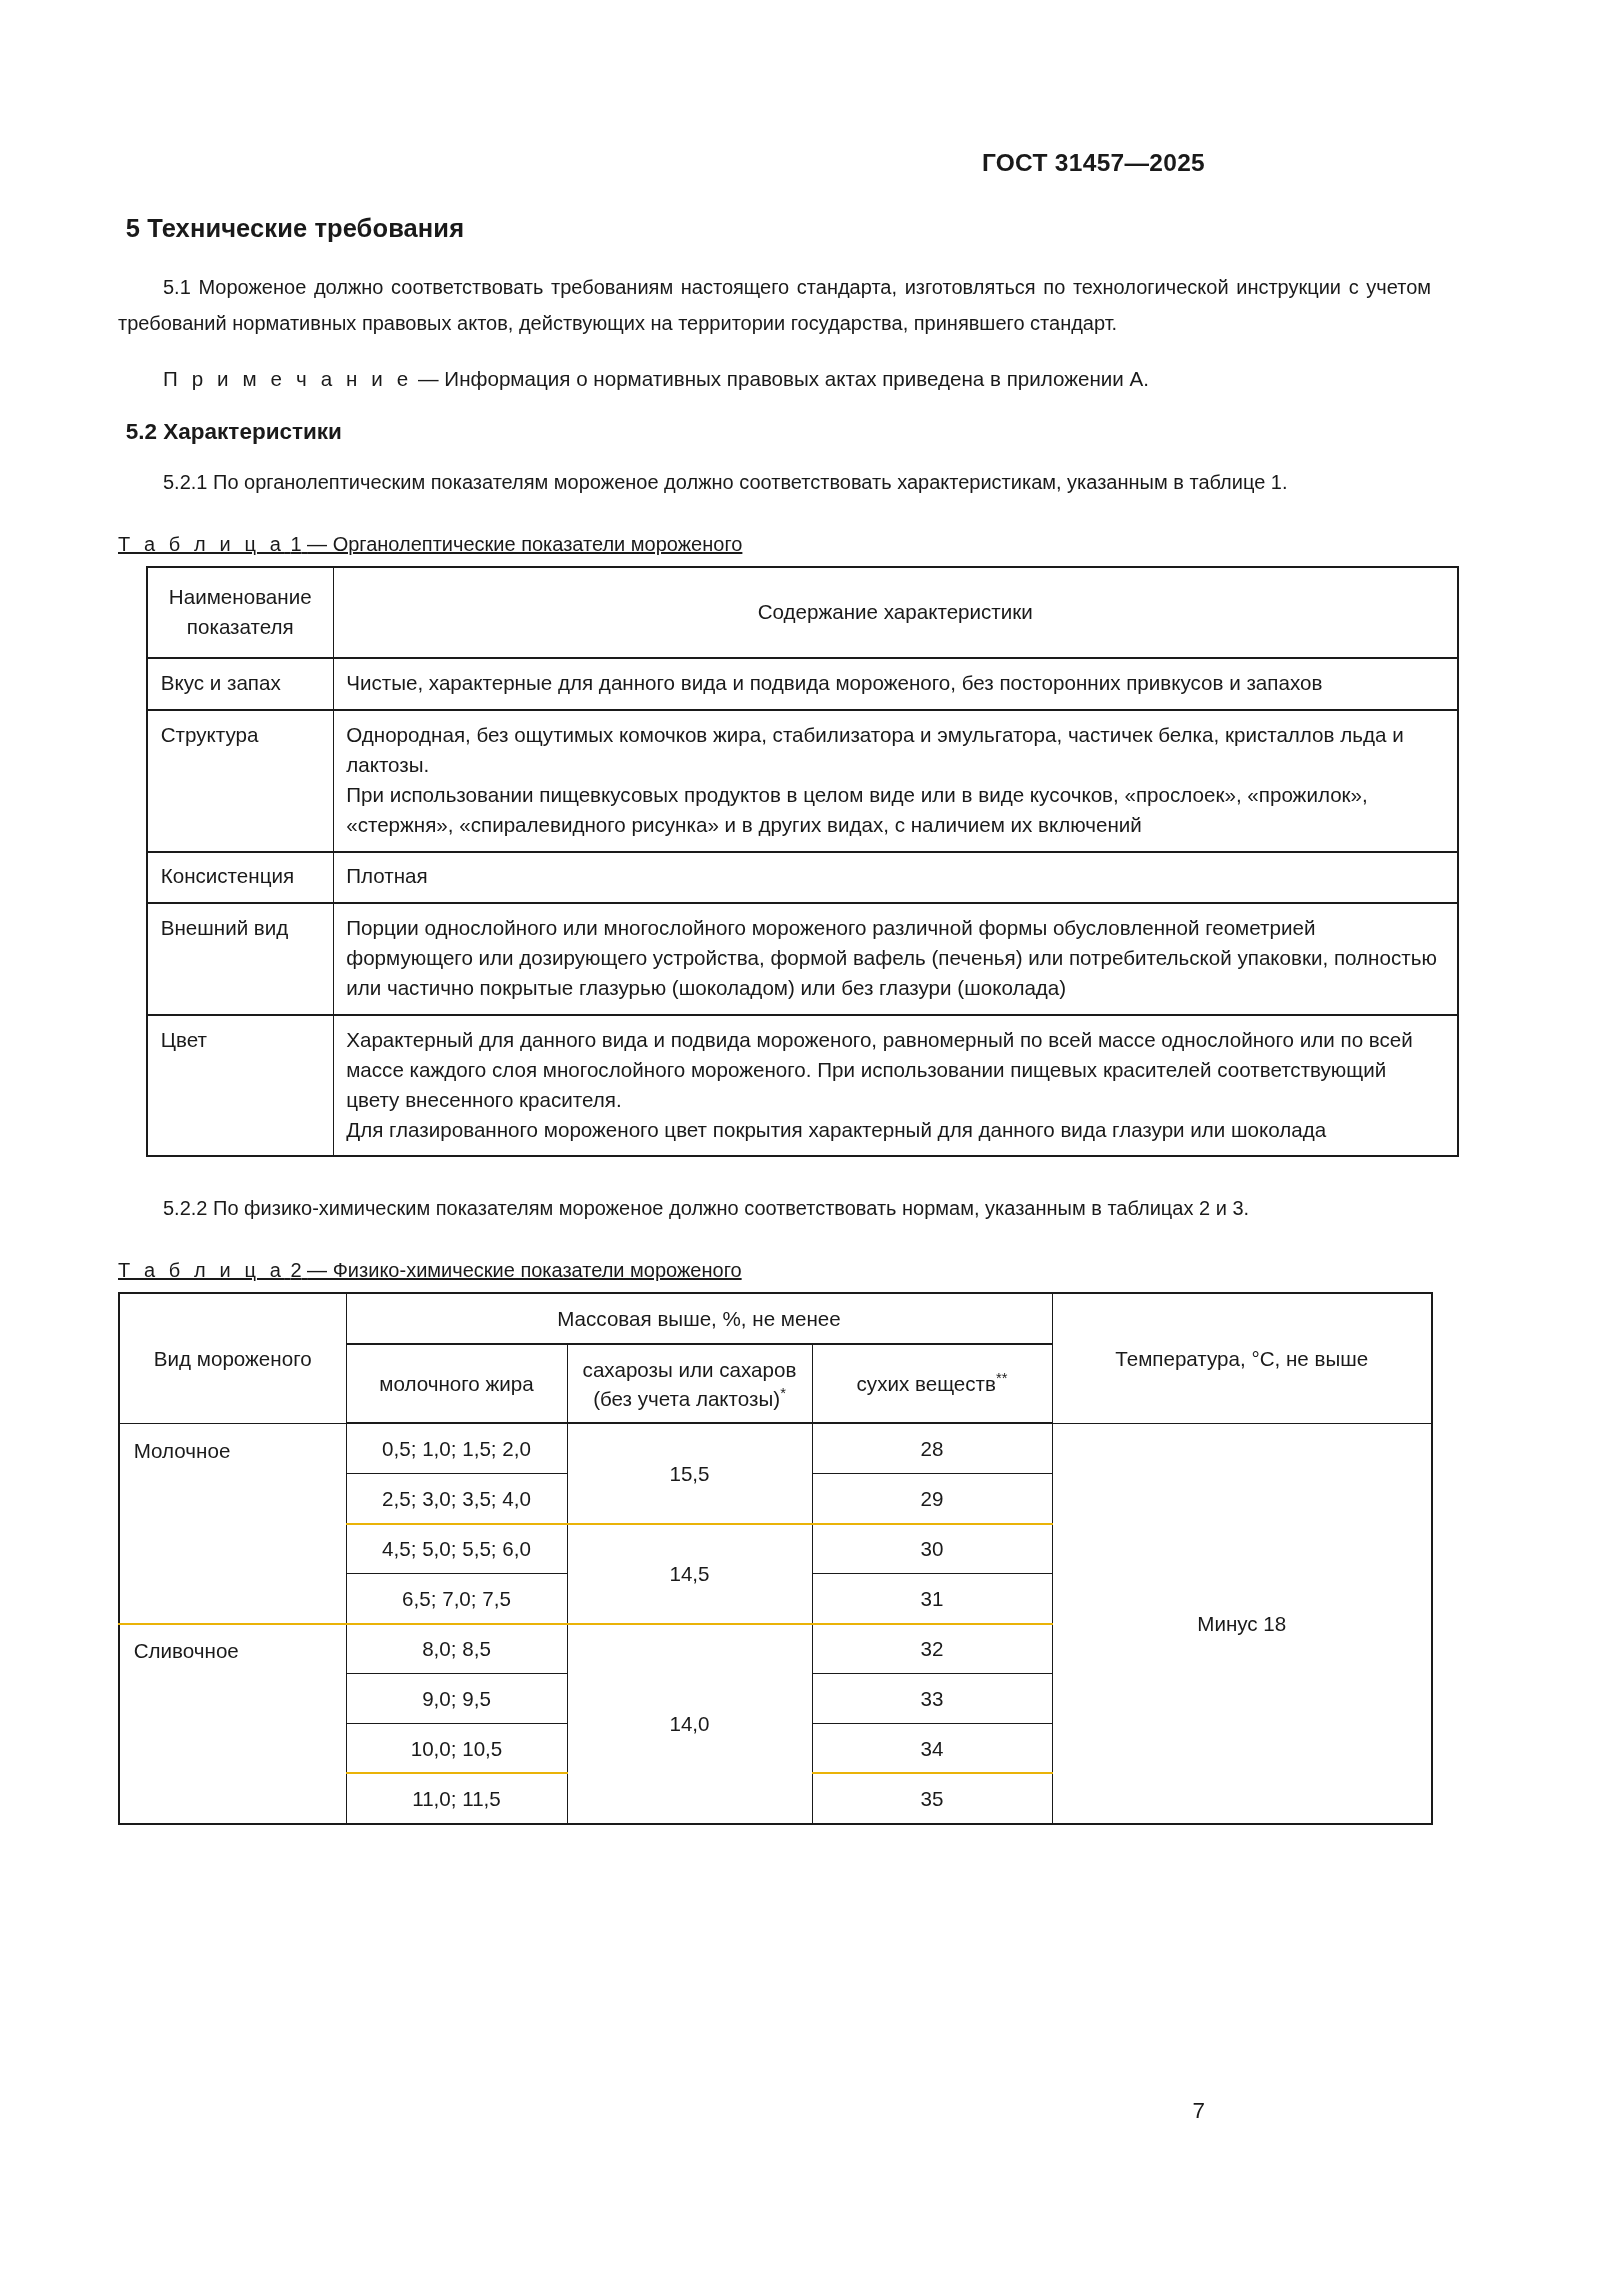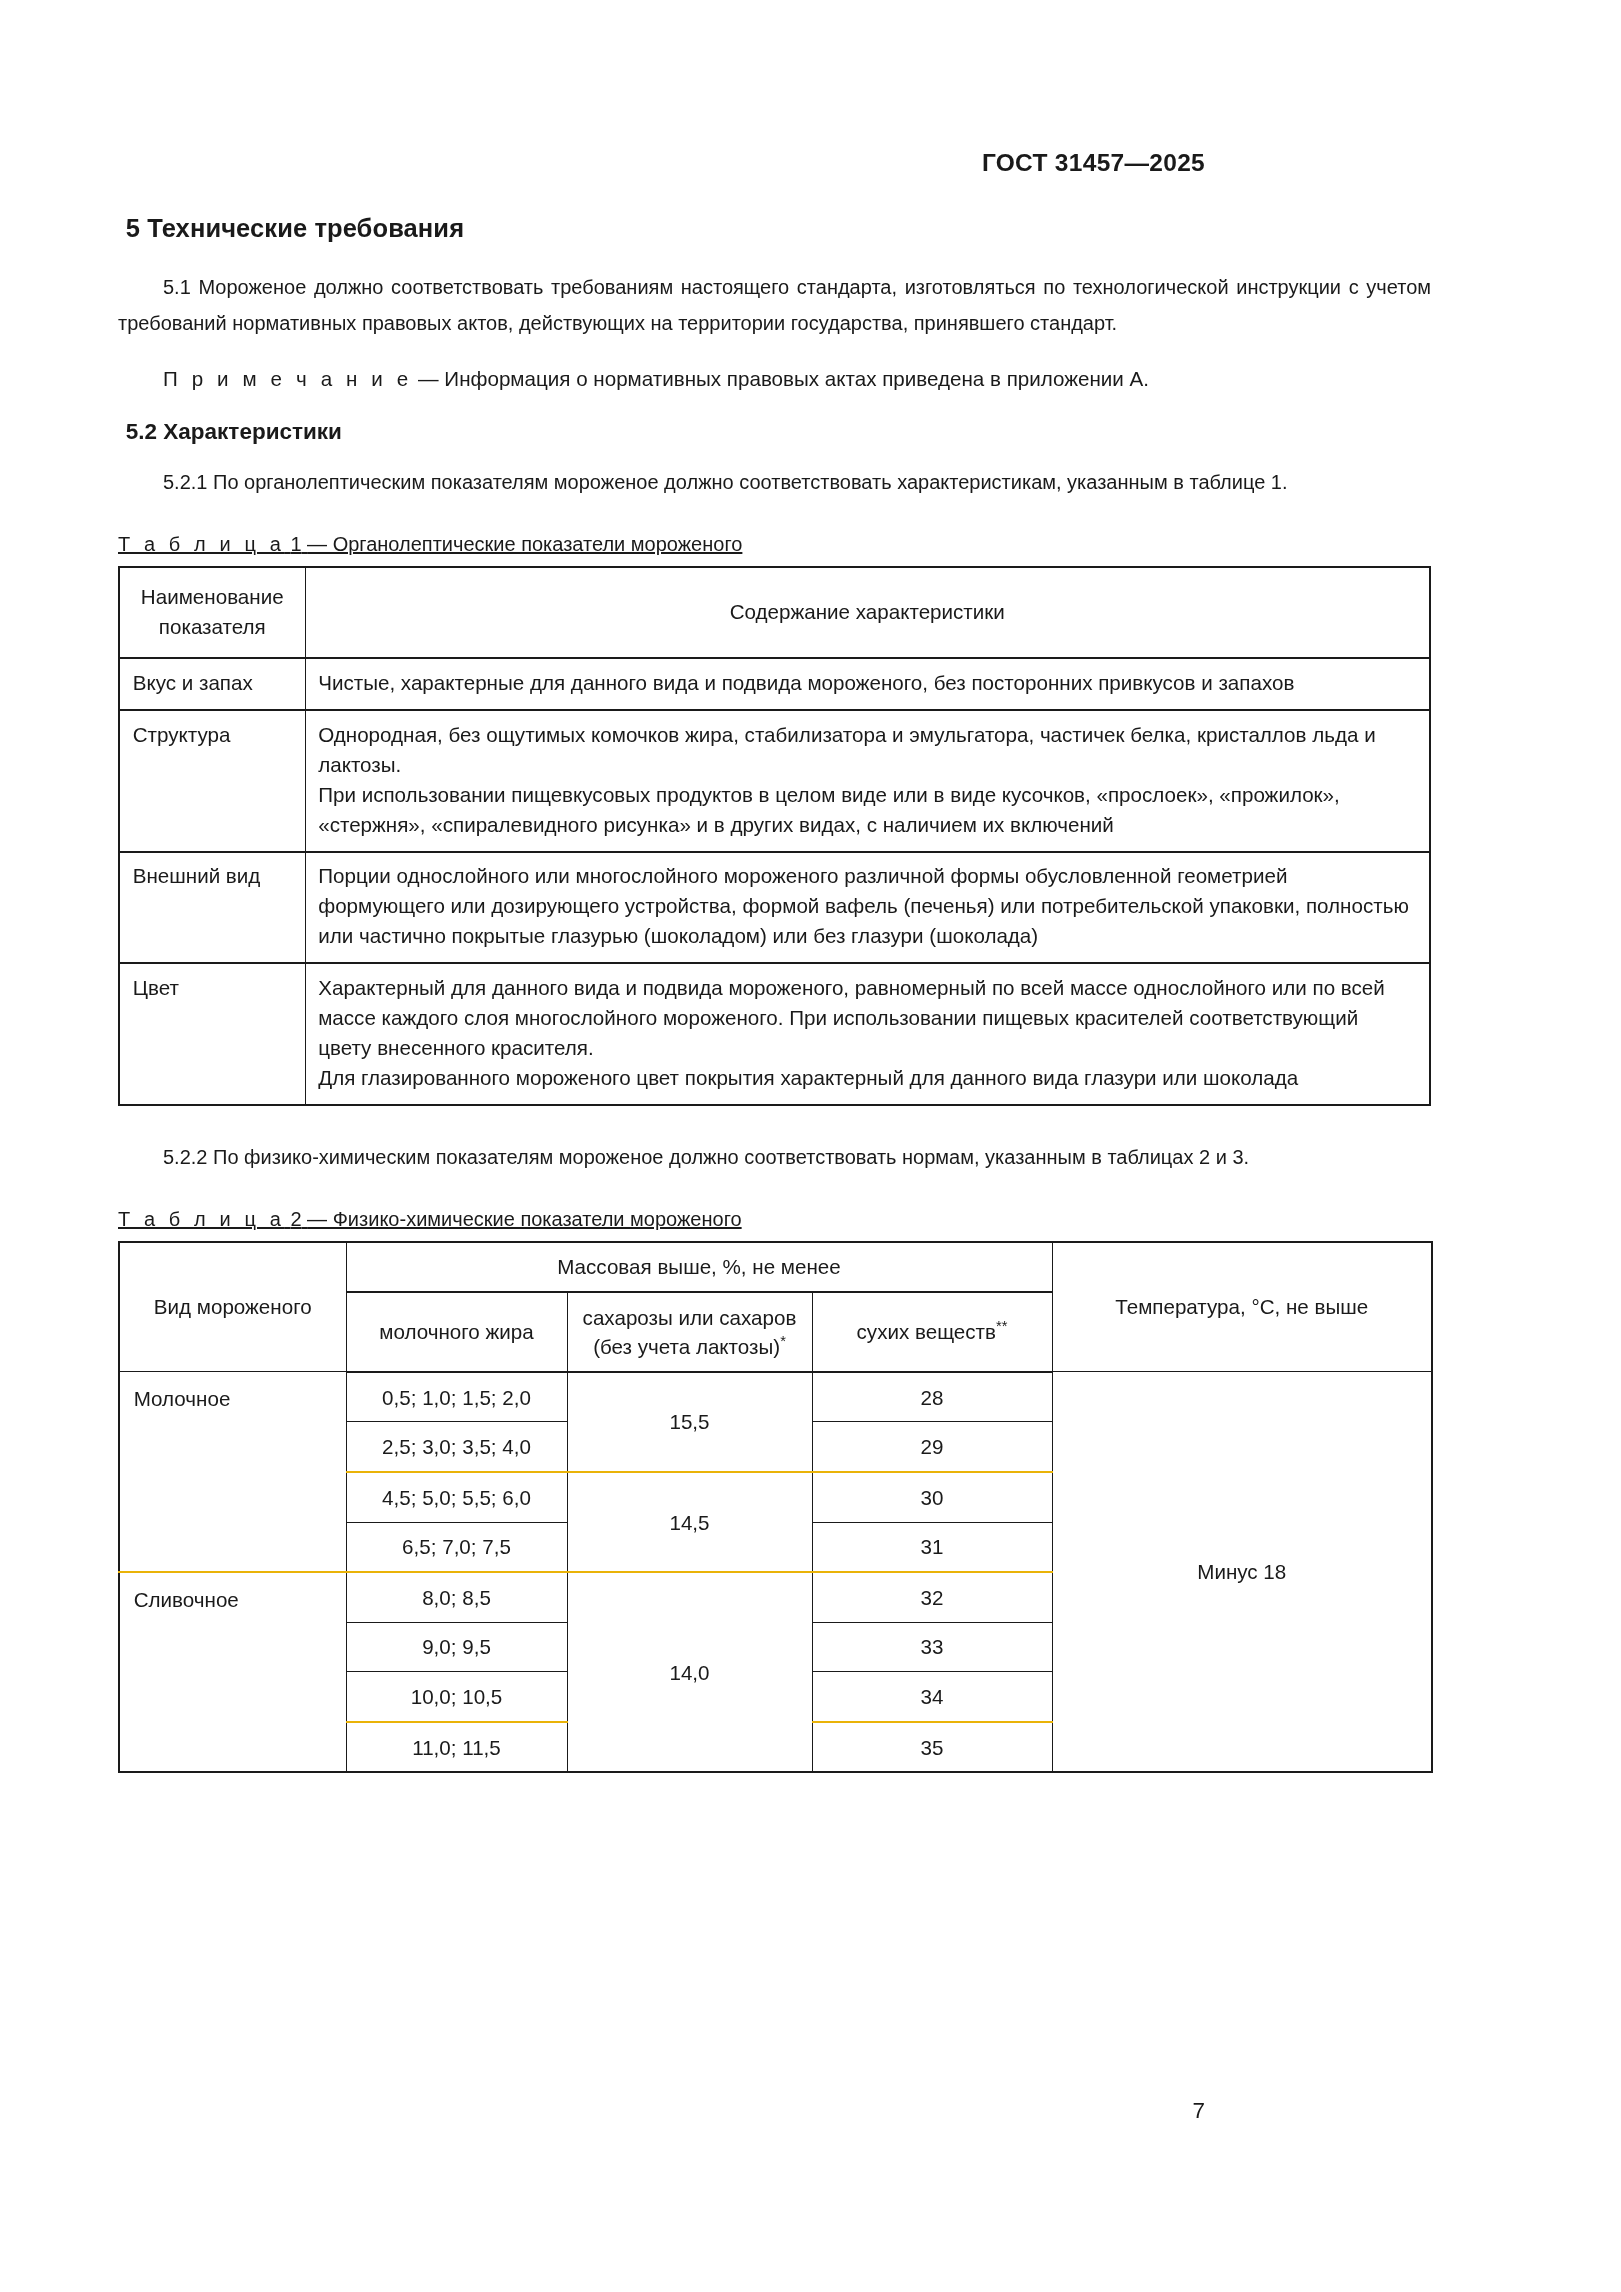--- a/index.html
+++ b/index.html
@@ -79,21 +79,21 @@
   }
   table td, table th {
     border: 1px solid #1a1a1a;
     font-weight: normal;
     font-size: 20.6px;
     line-height: 30px;
     vertical-align: top;
     padding: 8.8px 12.7px 10.8px 12.7px;
   }
   
-  .t1 { border: 2px solid #1a1a1a; }
+  .t1 { border: 2px solid #1a1a1a; margin-left: 28px; }
   .t1 th.h {
     text-align: center;
     vertical-align: middle;
     padding: 13.7px 9.8px 15.7px 9.8px;
     border-bottom: 2px solid #1a1a1a;
   }
   .t1 td.k { }
   .t1 td.v { }
   .t1 tr.sep td { border-top: 2px solid #1a1a1a; }
   .col-name { width: 186px; }
@@ -172,20 +172,24 @@
         </tr>
       </thead>
       <tbody>
         <tr>
           <td class="k">Вкус и запах</td>
           <td class="v">Чистые, характерные для данного вида и подвида мороженого, без посторонних привкусов и запахов</td>
         </tr>
         <tr class="sep">
           <td class="k">Структура</td>
           <td class="v">Однородная, без ощутимых комочков жира, стабилизатора и эмульгатора, частичек белка, кристаллов льда и лактозы.<br>При использовании пищевкусовых продуктов в целом виде или в виде кусочков, «прослоек», «прожилок», «стержня», «спиралевидного рисунка» и в других видах, с наличием их включений</td>
+        </tr>
+        <tr class="sep">
+          <td class="k">Консистенция</td>
+          <td class="v">Плотная</td>
         </tr>
         <tr class="sep">
           <td class="k">Внешний вид</td>
           <td class="v">Порции однослойного или многослойного мороженого различной формы обусловленной геометрией формующего или дозирующего устройства, формой вафель (печенья) или потребительской упаковки, полностью или частично покрытые глазурью (шоколадом) или без глазури (шоколада)</td>
         </tr>
         <tr class="sep">
           <td class="k">Цвет</td>
           <td class="v">Характерный для данного вида и подвида мороженого, равномерный по всей массе однослойного или по всей массе каждого слоя многослойного мороженого. При использовании пищевых красителей соответствующий цвету внесенного красителя.<br>Для глазированного мороженого цвет покрытия характерный для данного вида глазури или шоколада</td>
         </tr>
       </tbody>

